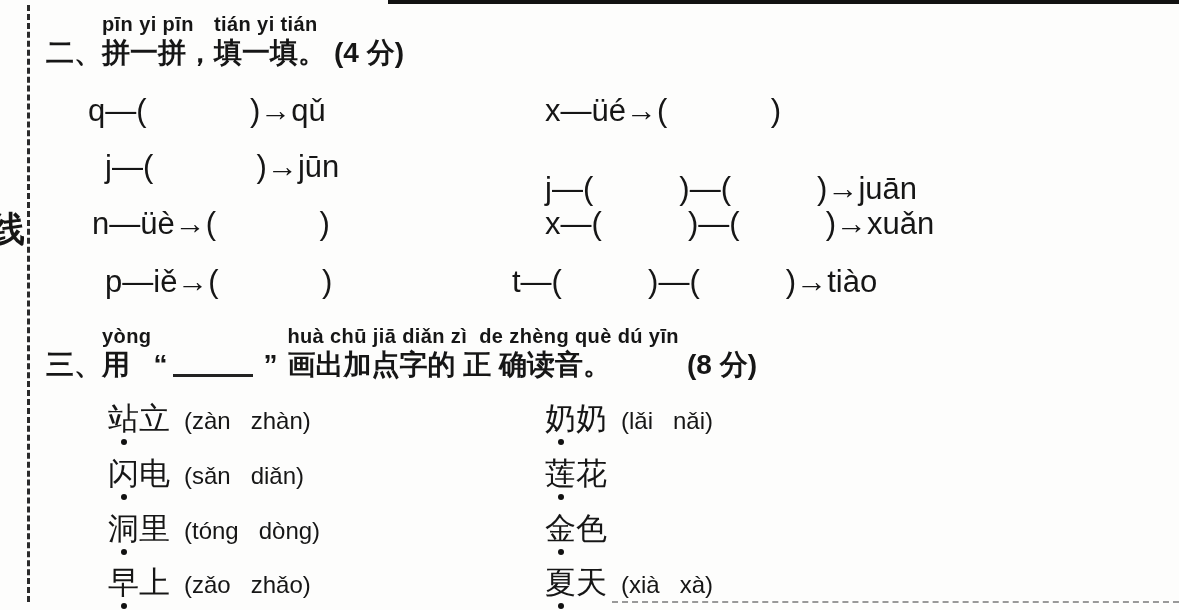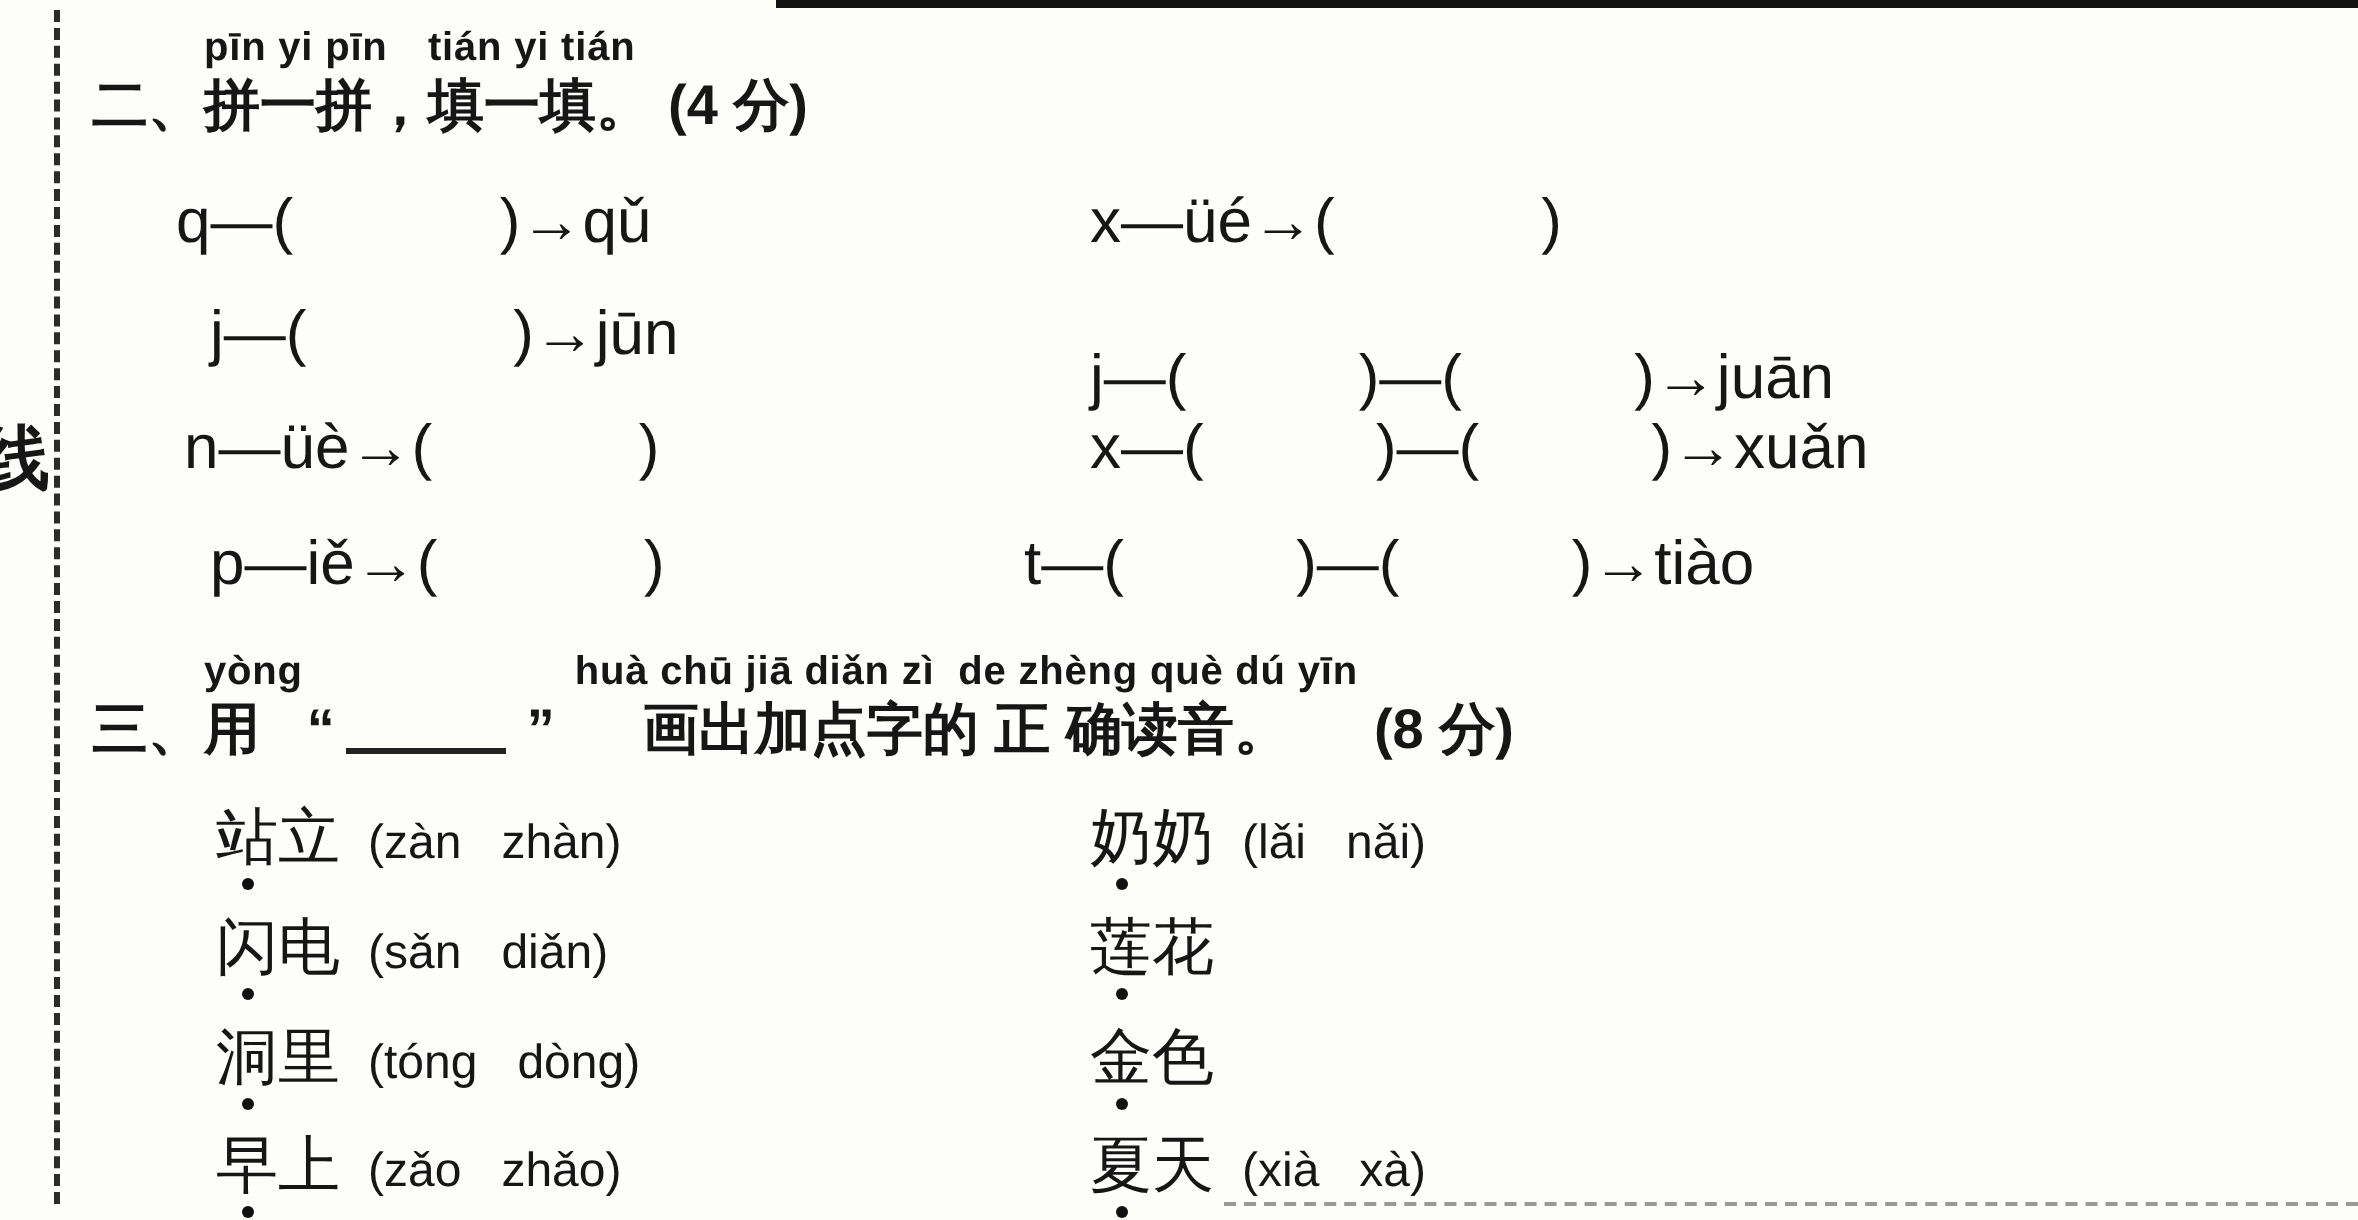--- a/index.html
+++ b/index.html
@@ -69,21 +69,21 @@
 
   <div class="heading" style="left:46px;top:326px;">
     <span class="sec-num">三、</span>
     <span class="tgroup">
       <span class="py">yòng</span>
       <span class="hz">用</span>
     </span>
     <span class="hz quote">“</span>
     <span class="blank"></span>
     <span class="hz quote">”</span>
-    <span class="tgroup" style="margin-left:8px;align-items:center;">
+    <span class="tgroup" style="margin-left:8px;">
       <span class="py">huà chū jiā diǎn zì  de zhèng què dú yīn</span>
       <span class="hz">画出加点字的 正 确读音。</span>
     </span>
     <span class="hz score">(8 分)</span>
   </div>
 
   <div class="word-row" style="left:108px;top:400px;">
     <span class="word">
         <span class="char dotted">站</span>
         <span class="char">立</span>

